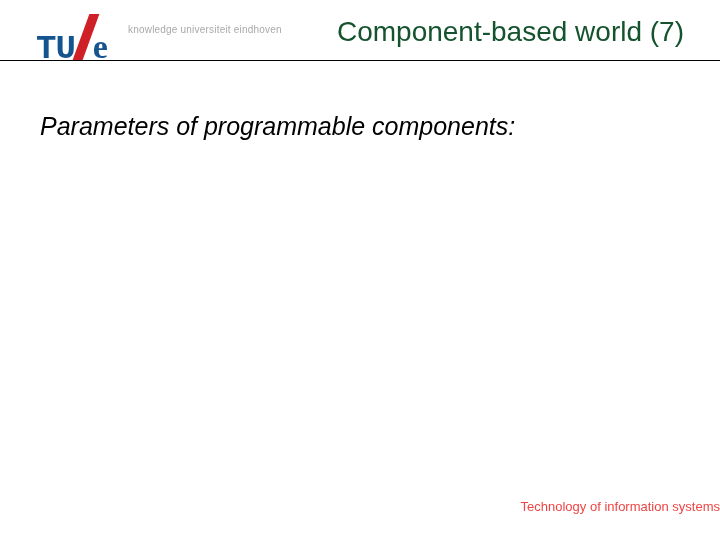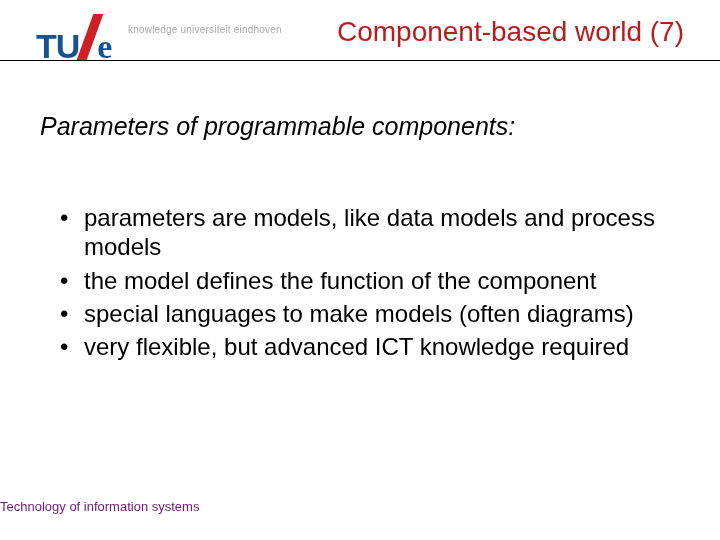--- a/index.html
+++ b/index.html
@@ -24,21 +24,21 @@
     width: 100%;
   }
   .logo {
     position: absolute;
     left: 36px;
     top: 18px;
     display: flex;
     align-items: baseline;
   }
   .logo-tu {
-    font-family: Liberation Sans, sans-serif;
+    font-family: Liberation Mono, monospace;
     font-size: 34px;
     font-weight: 700;
     color: #16548f;
     letter-spacing: -1px;
   }
   .logo-slash {
     display: inline-block;
     width: 28px;
     height: 40px;
     position: relative;
@@ -69,21 +69,21 @@
     top: 24px;
     font-size: 10px;
     color: #a9a9a9;
     letter-spacing: 0.2px;
   }
   .title {
     position: absolute;
     right: 36px;
     top: 16px;
     font-size: 28px;
-    color: #b91c1c;
+    color: #14532d;
     text-align: right;
   }
   .rule {
     position: absolute;
     left: 0;
     top: 60px;
     width: 100%;
     height: 1px;
     background: #000;
   }
@@ -111,46 +111,40 @@
     content: "•";
     position: absolute;
     left: 0;
     top: 0;
   }
   .footer {
     position: absolute;
     bottom: 26px;
     left: 0;
     width: 100%;
-    text-align: left;
+    text-align: right;
     font-size: 13px;
-    color: #701a75;
+    color: #ef4444;
   }
 </style>
 </head>
 <body>
 
 <div class="slide">
 
   <div class="header">
     <div class="logo">
       <span class="logo-tu">TU</span>
       <span class="logo-slash"></span>
       <span class="logo-e">e</span>
     </div>
     <div class="logo-sub">knowledge universiteit eindhoven</div>
     <div class="title">Component-based world (7)</div>
     <div class="rule"></div>
   </div>
 
   <div class="body">
     <p class="sub">Parameters of programmable components:</p>
-    <ul class="points">
-      <li>parameters are models, like data models and process models</li>
-      <li>the model defines the function of the component</li>
-      <li>special languages to make models (often diagrams)</li>
-      <li>very flexible, but advanced ICT knowledge required</li>
-    </ul>
   </div>
 
   <div class="footer">Technology of  information systems</div>
 
 </div>
 
 </body></html>

